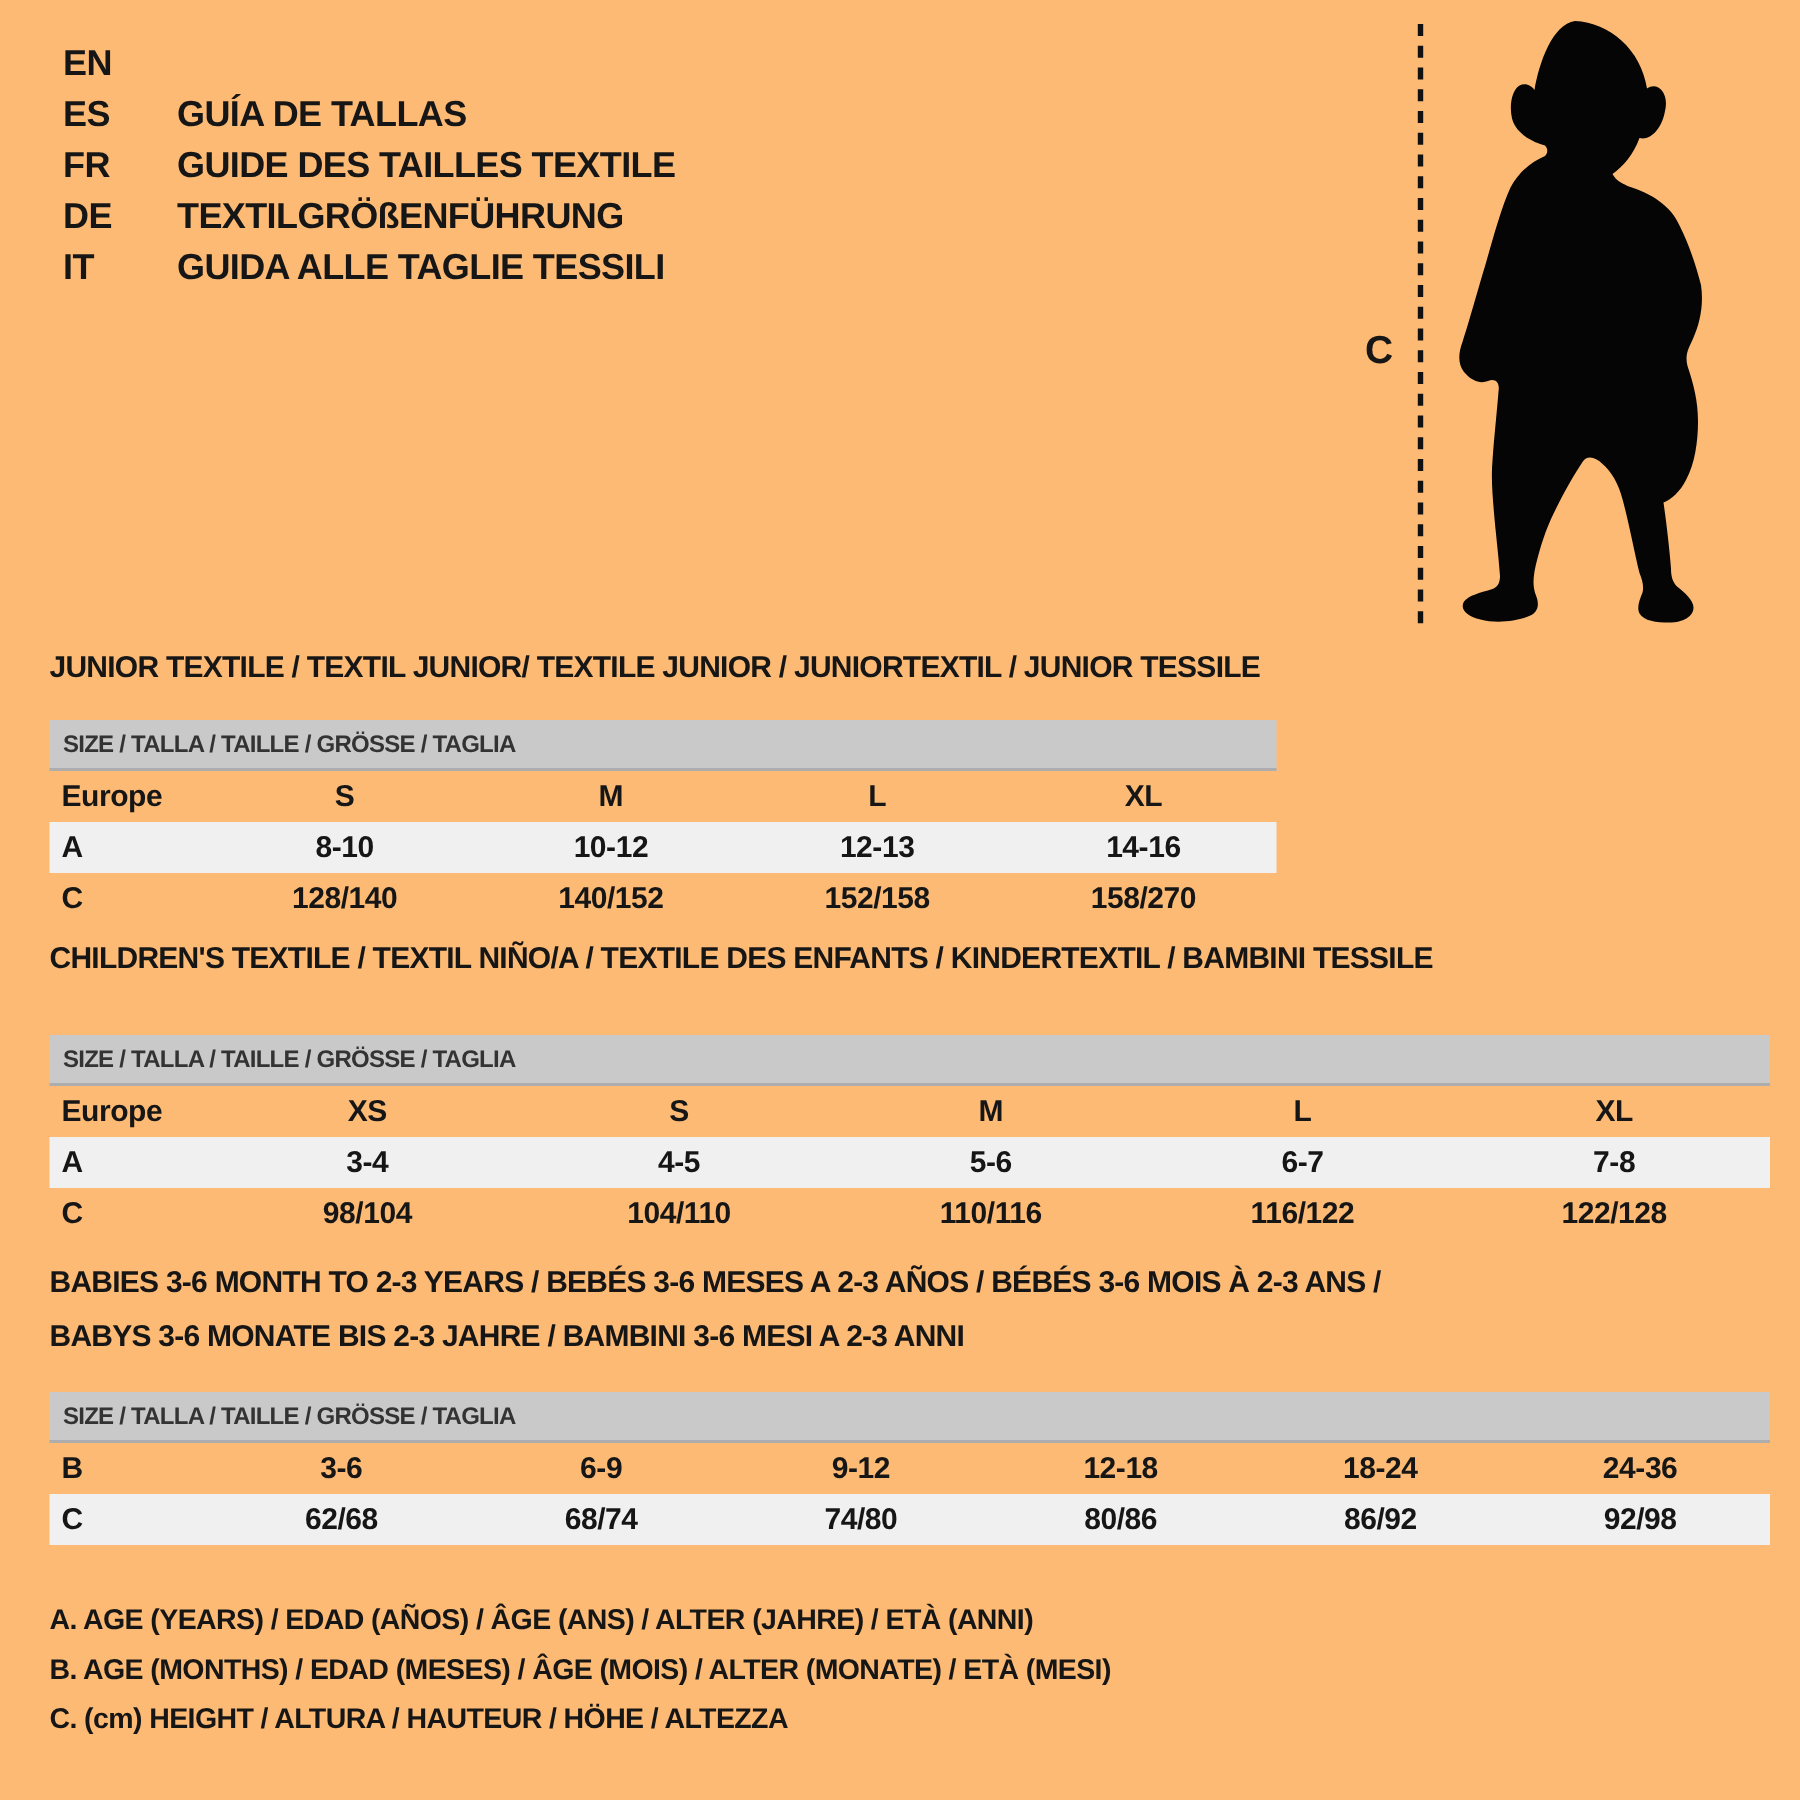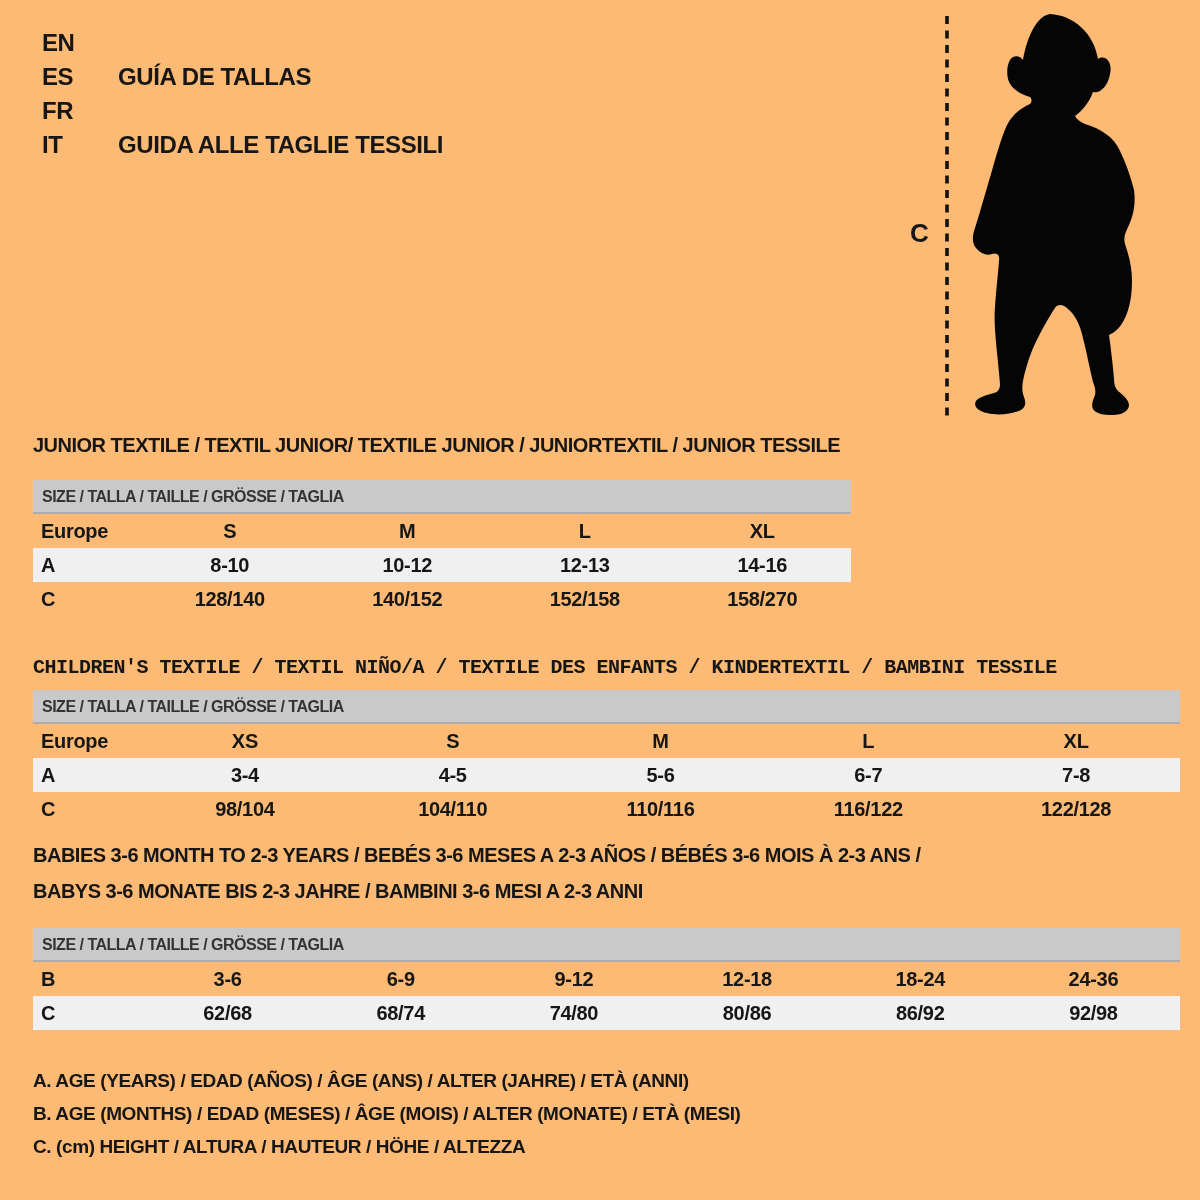--- a/index.html
+++ b/index.html
@@ -48,20 +48,25 @@
   <div id="lang-header" class="abs">
     <div class="lang-row">
       <span class="lang-code">EN</span>
     </div>
     <div class="lang-row">
       <span class="lang-code">ES</span>
       <span class="lang-title">GUÍA DE TALLAS</span>
     </div>
     <div class="lang-row">
       <span class="lang-code">FR</span>
+      <span class="lang-title">GUIDE DES TAILLES TEXTILE</span>
+    </div>
+    <div class="lang-row">
+      <span class="lang-code">DE</span>
+      <span class="lang-title">TEXTILGRÖßENFÜHRUNG</span>
     </div>
     <div class="lang-row">
       <span class="lang-code">IT</span>
       <span class="lang-title">GUIDA ALLE TAGLIE TESSILI</span>
     </div>
   </div>
 
   <svg id="measure-line" class="abs" width="8" height="404">
     <line x1="3" y1="2" x2="3" y2="402" stroke="#111111" stroke-width="3.6" stroke-dasharray="8 6.5"></line>
   </svg>
@@ -133,21 +138,21 @@
     </div>
     <div class="t-row cols4">
       <span class="cell lbl">C</span>
       <span class="cell">128/140</span>
       <span class="cell">140/152</span>
       <span class="cell">152/158</span>
       <span class="cell">158/270</span>
     </div>
   </div>
 
-  <div class="abs section-title" style="left:33px;top:656px;font-family:Liberation Mono, monospace;">CHILDREN'S TEXTILE / TEXTIL NIÑO/A / TEXTILE DES ENFANTS / KINDERTEXTIL / BAMBINI TESSILE</div>
+  <div class="abs section-title" style="left:33px;top:628px;">CHILDREN'S TEXTILE / TEXTIL NIÑO/A / TEXTILE DES ENFANTS / KINDERTEXTIL / BAMBINI TESSILE</div>
   <div class="size-table" style="top:690px;width:1147px;">
     <div class="size-bar">SIZE / TALLA / TAILLE / GRÖSSE / TAGLIA</div>
     <div class="t-row cols5">
       <span class="cell lbl">Europe</span>
       <span class="cell">XS</span>
       <span class="cell">S</span>
       <span class="cell">M</span>
       <span class="cell">L</span>
       <span class="cell">XL</span>
     </div>

